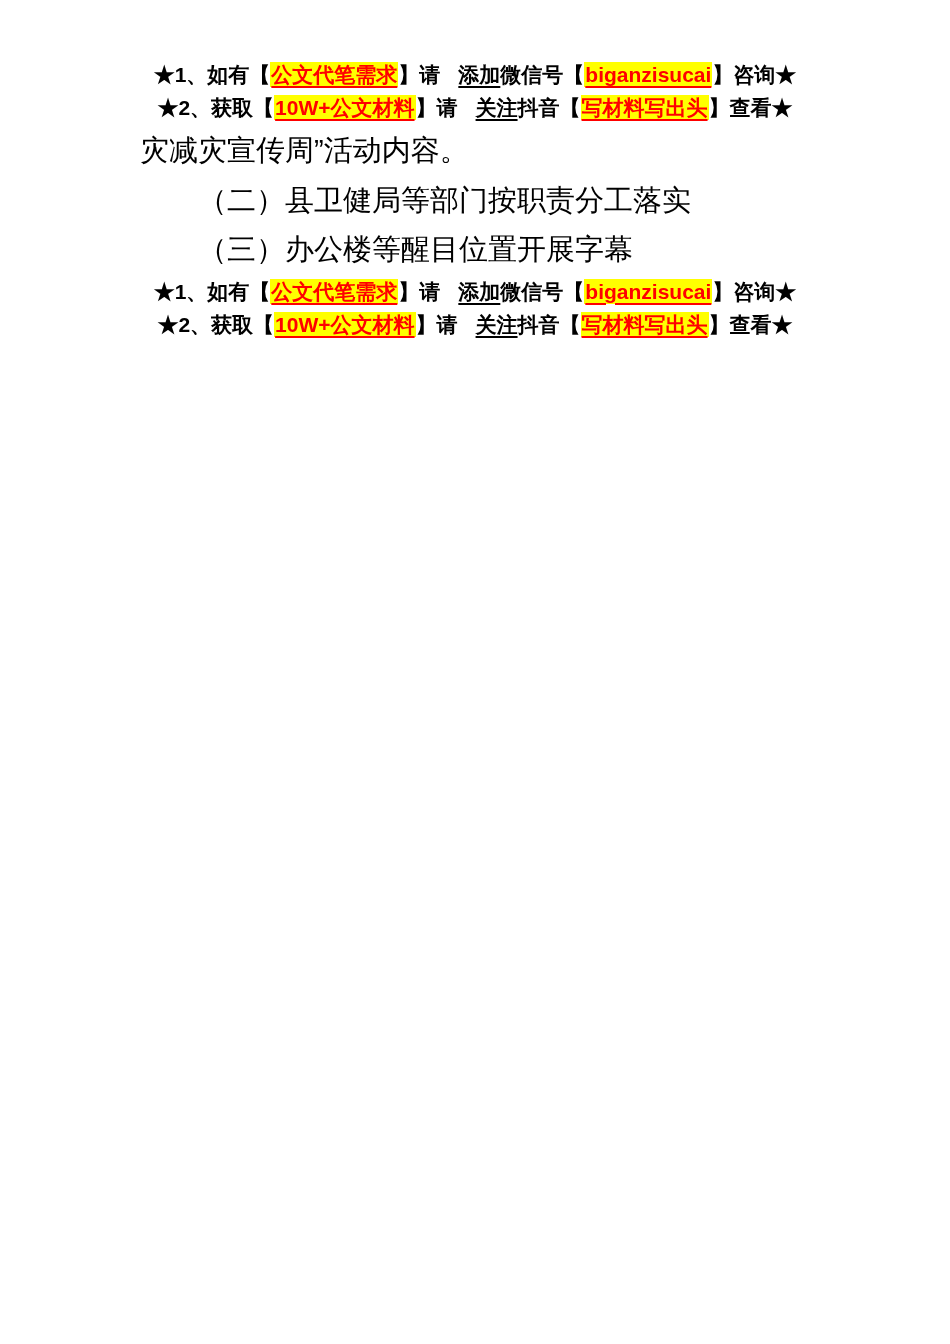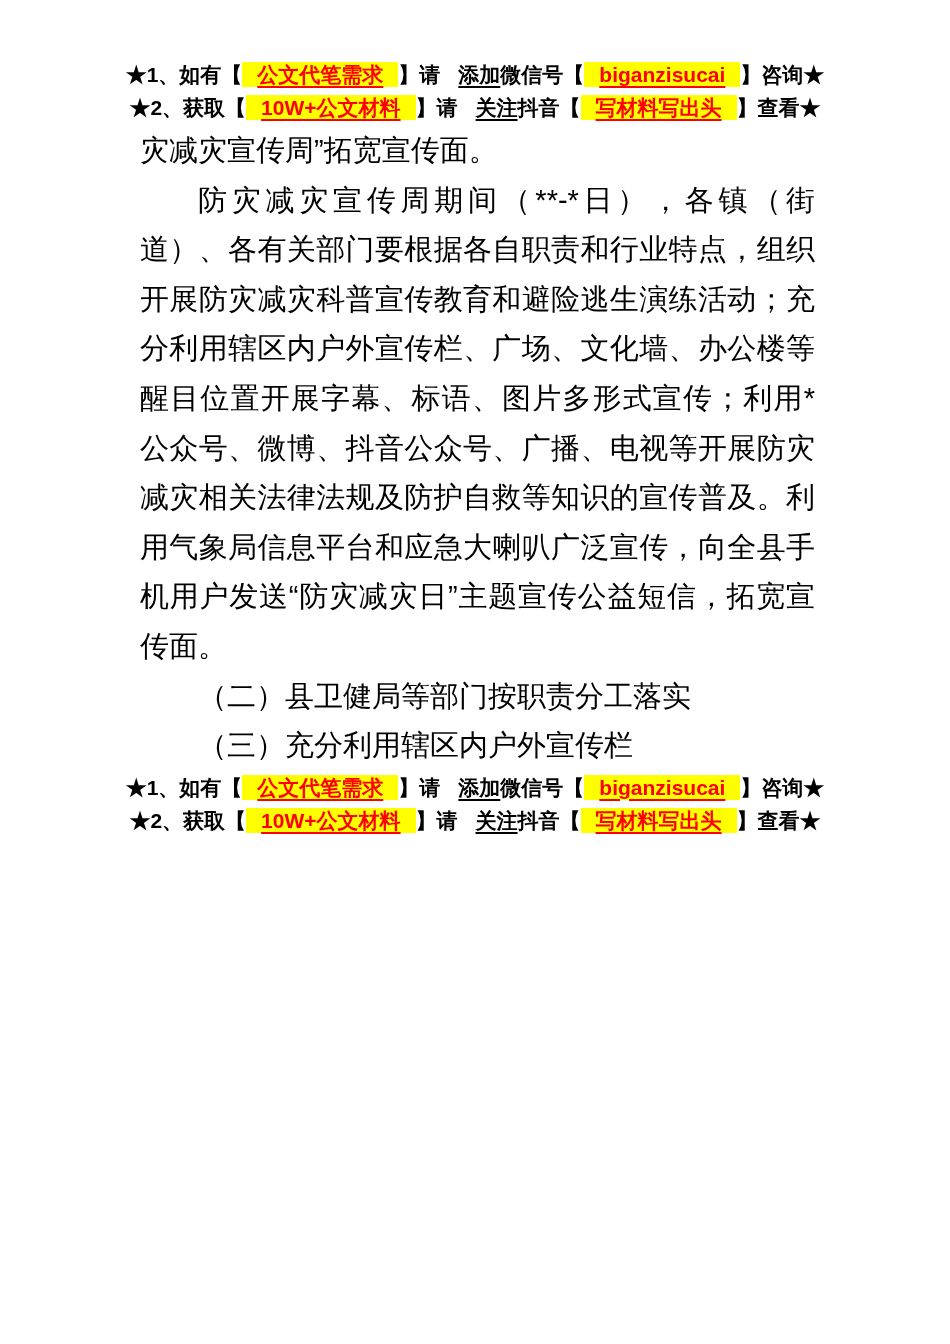--- a/index.html
+++ b/index.html
@@ -33,21 +33,21 @@
   }
   .run {
     display: inline;
   }
   .run-mark {
     background: #ffff00;
     color: #ff0000;
     text-decoration: underline;
     text-decoration-thickness: 2px;
     text-underline-offset: 4px;
-    padding: 1px 15px;
+    padding: 1px 1px;
   }
   .run-underline {
     text-decoration: underline;
     text-decoration-thickness: 2px;
     text-underline-offset: 4px;
     margin-left: 18px;
   }
   .doc {
     padding: 2px 135px 0 140px;
     font-size: 29px;
@@ -67,24 +67,23 @@
 <body>
 
 <div class="page">
 
   <div class="promo promo-header">
     <div class="promo-line"><span class="run run-plain">★1、如有【</span><span class="run run-mark">公文代笔需求</span><span class="run run-plain">】请</span><span class="run run-underline">添加</span><span class="run run-plain">微信号【</span><span class="run run-mark">biganzisucai</span><span class="run run-plain">】咨询★</span></div>
     <div class="promo-line"><span class="run run-plain">★2、获取【</span><span class="run run-mark">10W+公文材料</span><span class="run run-plain">】请</span><span class="run run-underline">关注</span><span class="run run-plain">抖音【</span><span class="run run-mark">写材料写出头</span><span class="run run-plain">】查看★</span></div>
   </div>
 
   <div class="doc">
-      <p class="para">灾减灾宣传周”拓宽宣传面。</p>
-      <p class="para indent">防灾减灾宣传周期间（**-*日），各镇（街道）、各有关部门要根据各自职责和行业特点，组织开展防灾减灾科普宣传教育和避险逃生演练活动；充分利用辖区内户外宣传栏、广场、文化墙、办公楼等醒目位置开展字幕、标语、图片多形式宣传；利用*公众号、微博、抖音公众号、广播、电视等开展防灾减灾相关法律法规及防护自救等知识的宣传普及。利用气象局信息平台和应急大喇叭广泛宣传，向全县手机用户发送“防灾减灾日”主题宣传公益短信，拓宽宣传面。</p>
+      <p class="para">灾减灾宣传周”活动内容。</p>
       <p class="para indent">（二）县卫健局等部门按职责分工落实</p>
-      <p class="para indent">（三）充分利用辖区内户外宣传栏</p>
+      <p class="para indent">（三）办公楼等醒目位置开展字幕</p>
     </div>
 
   <div class="promo promo-footer">
     <div class="promo-line"><span class="run run-plain">★1、如有【</span><span class="run run-mark">公文代笔需求</span><span class="run run-plain">】请</span><span class="run run-underline">添加</span><span class="run run-plain">微信号【</span><span class="run run-mark">biganzisucai</span><span class="run run-plain">】咨询★</span></div>
     <div class="promo-line"><span class="run run-plain">★2、获取【</span><span class="run run-mark">10W+公文材料</span><span class="run run-plain">】请</span><span class="run run-underline">关注</span><span class="run run-plain">抖音【</span><span class="run run-mark">写材料写出头</span><span class="run run-plain">】查看★</span></div>
   </div>
 
 </div>
 
 </body></html>

